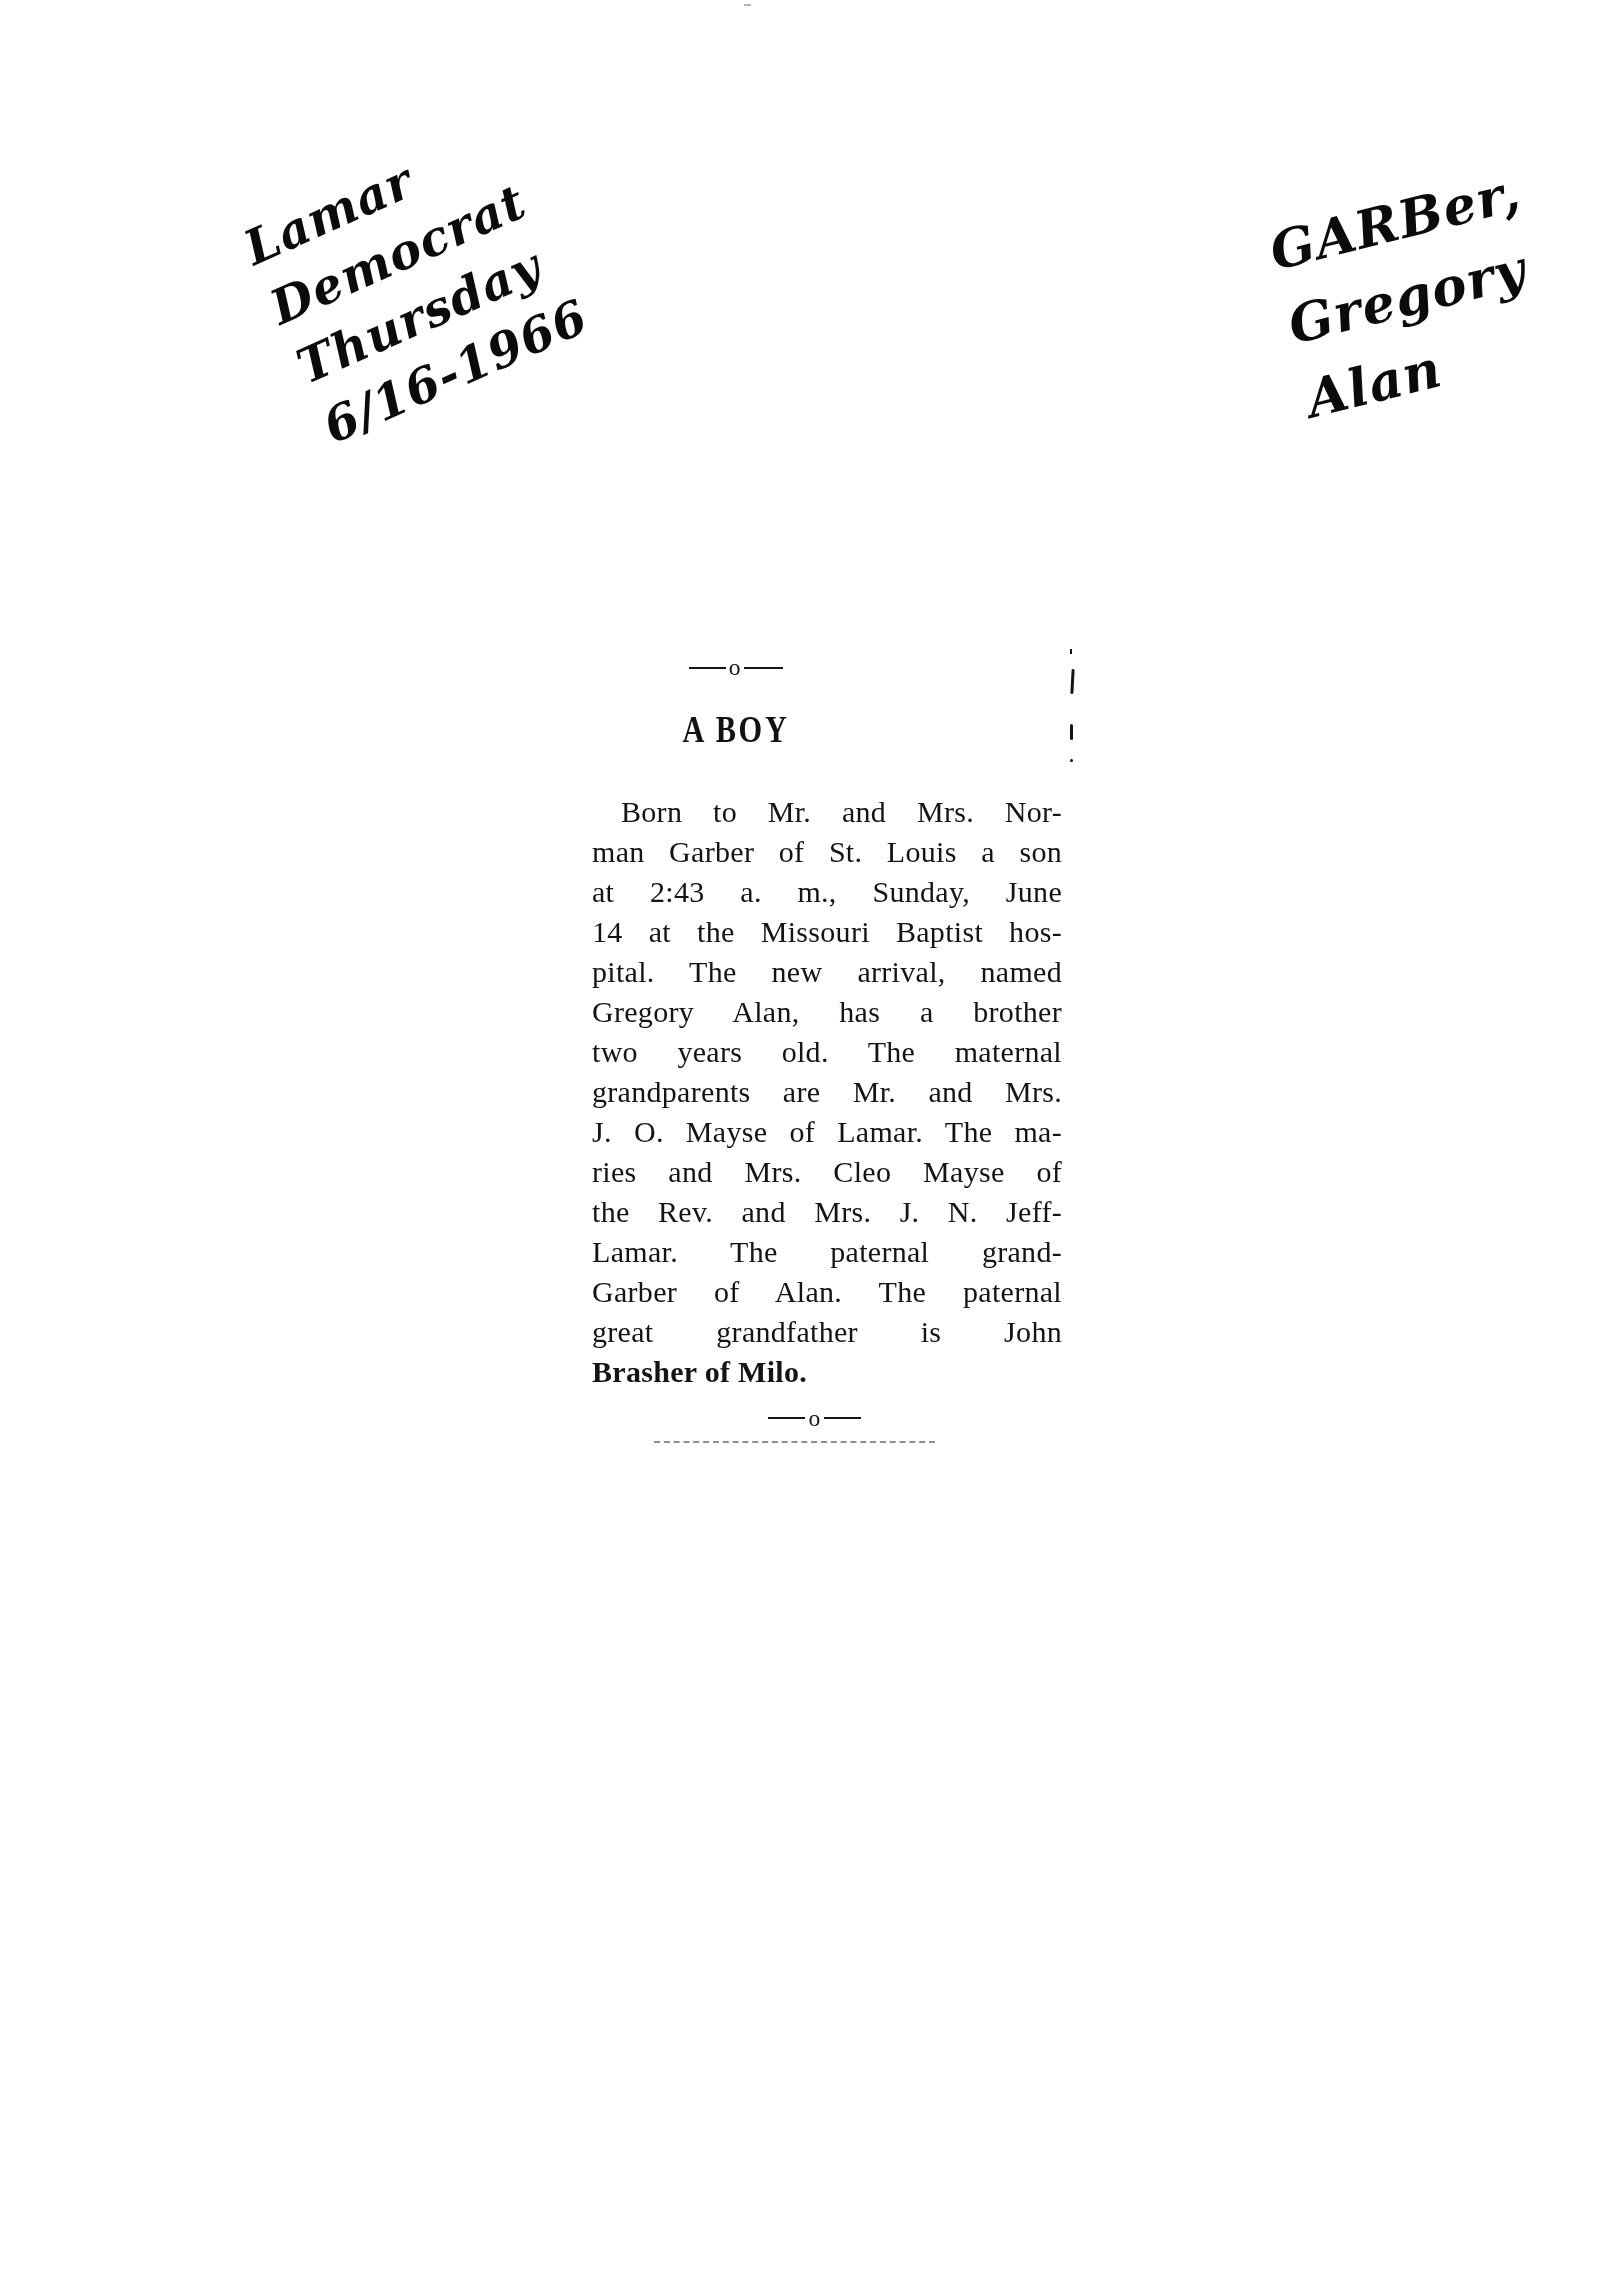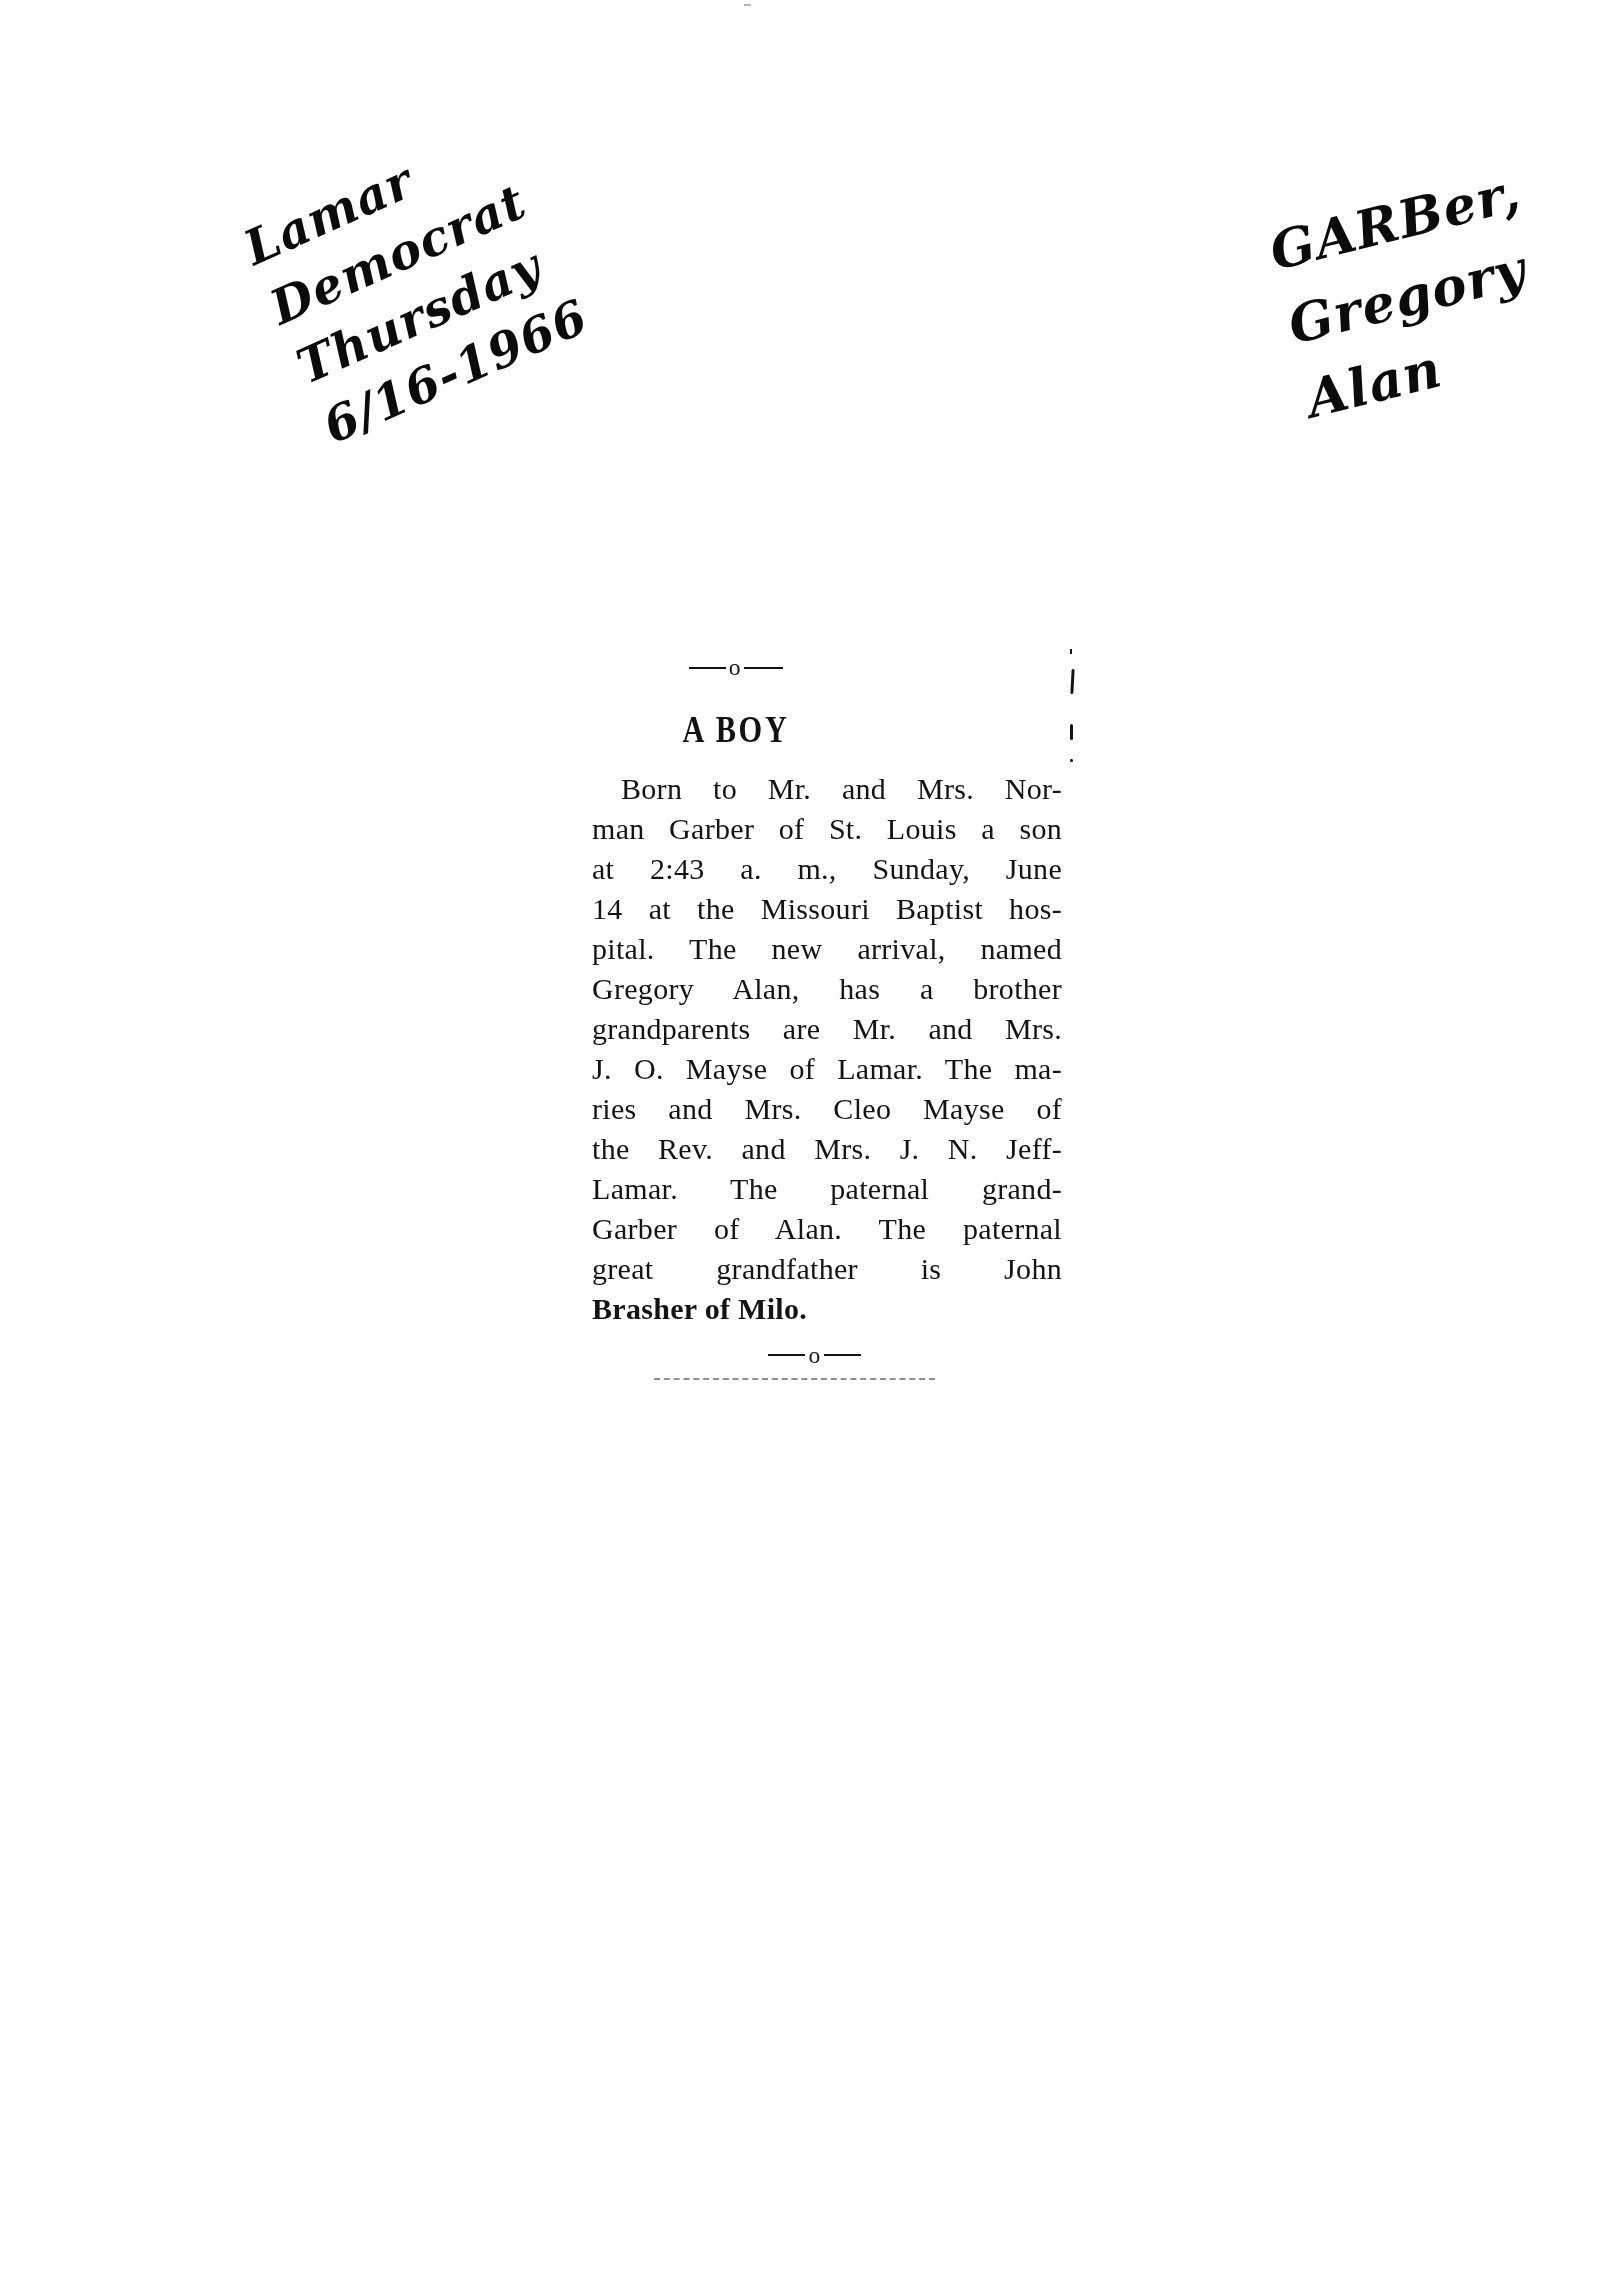--- a/index.html
+++ b/index.html
@@ -55,21 +55,21 @@
   .clipping-title {
     margin-top: 30px;
     text-align: center;
     font-weight: 700;
     font-size: 37px;
     letter-spacing: 3.3px;
     transform: scaleX(0.82);
     color: #121212;
   }
   .clipping-body {
-    margin-top: 18px;
+    margin-top: 41px;
     font-size: 30px;
     line-height: 40px;
     letter-spacing: 0.3px;
   }
   .body-line {
     text-align: justify;
     text-align-last: justify;
     white-space: normal;
   }
   .body-line:first-child { text-indent: 29px; }
@@ -121,20 +121,21 @@
       <div class="clipping-title">A BOY</div>
     </div>
 
     <div class="clipping-body">
         <div class="body-line">Born to Mr. and Mrs. Nor-</div>
         <div class="body-line">man Garber of St. Louis a son</div>
         <div class="body-line">at 2:43 a. m., Sunday, June</div>
         <div class="body-line">14 at the Missouri Baptist hos-</div>
         <div class="body-line">pital. The new arrival, named</div>
         <div class="body-line">Gregory Alan, has a brother</div>
+        <div class="body-line">two years old. The maternal</div>
         <div class="body-line">grandparents are Mr. and Mrs.</div>
         <div class="body-line">J. O. Mayse of Lamar. The ma-</div>
         <div class="body-line">ries and Mrs. Cleo Mayse of</div>
         <div class="body-line">the Rev. and Mrs. J. N. Jeff-</div>
         <div class="body-line">Lamar. The paternal grand-</div>
         <div class="body-line">Garber of Alan. The paternal</div>
         <div class="body-line">great grandfather is John</div>
         <div class="body-line">Brasher of Milo.</div>
       </div>
 

